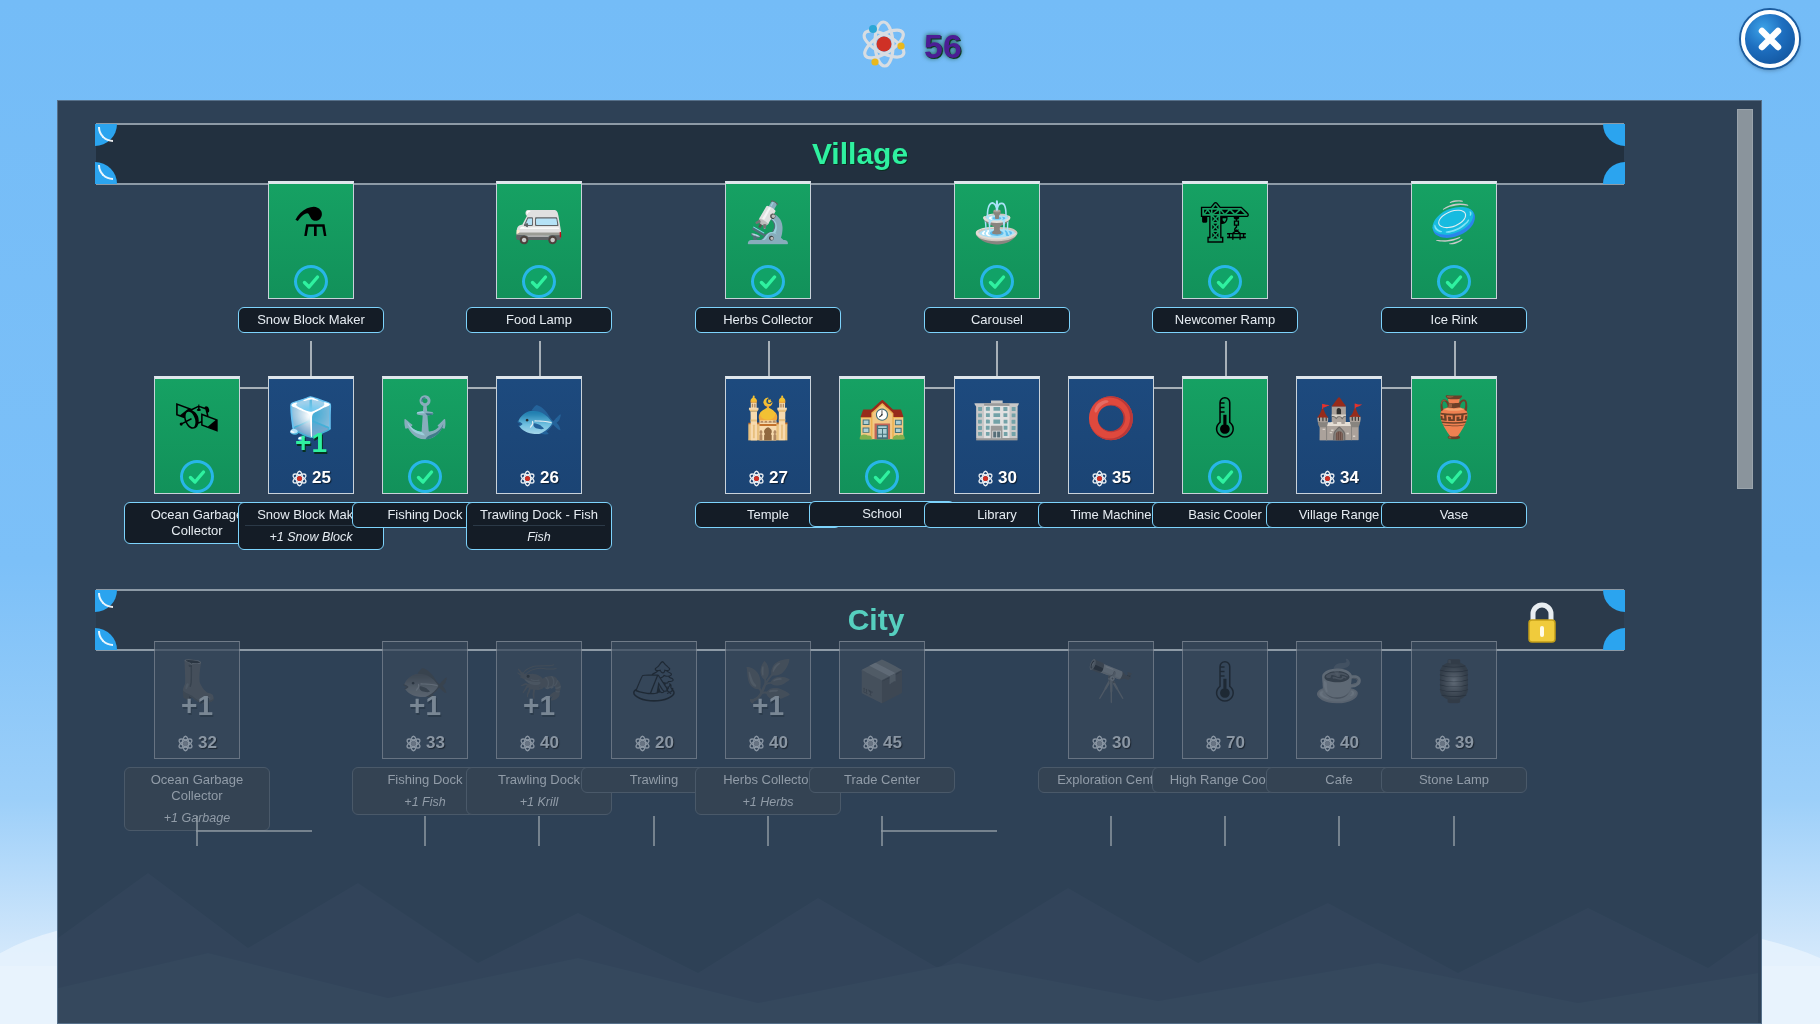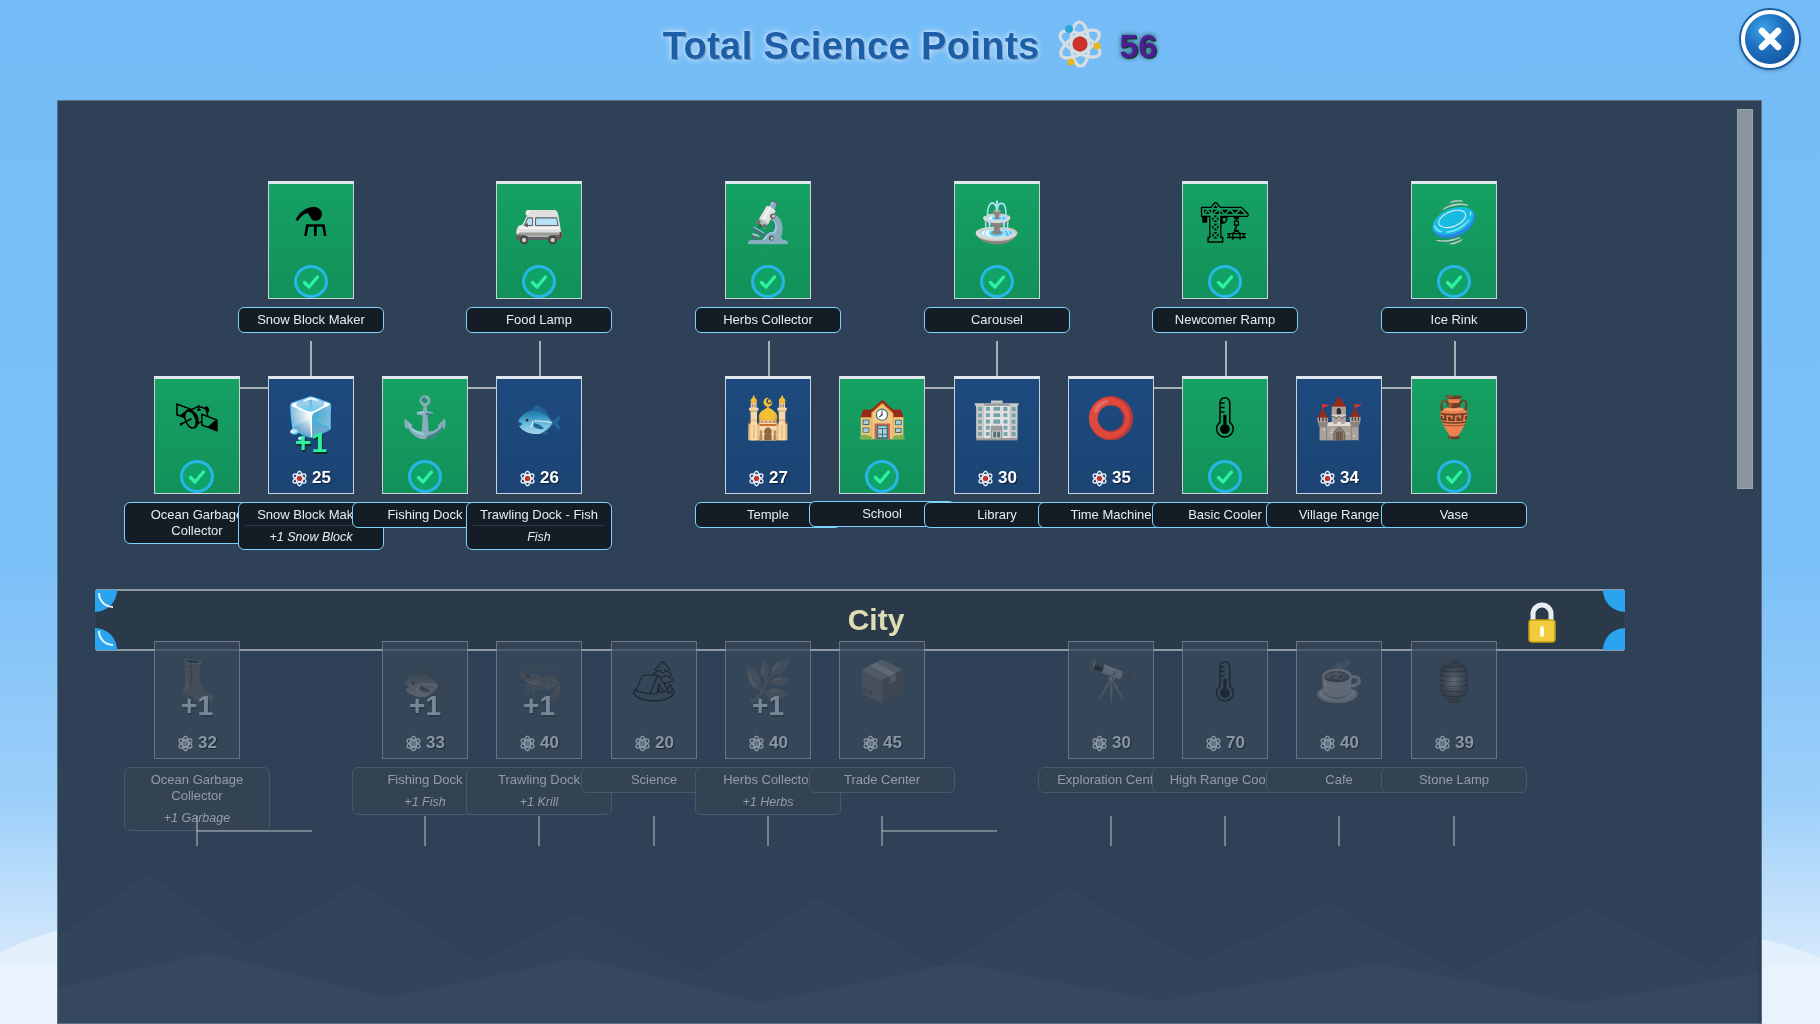--- a/index.html
+++ b/index.html
@@ -73,21 +73,21 @@
   .corner.tl{ left:-1px; top:-1px; border-radius:0 0 100% 0; }
   .corner.bl{ left:-1px; bottom:-1px; border-radius:0 100% 0 0; }
   .corner.tr{ right:-1px; top:-1px; border-radius:0 0 0 100%; }
   .corner.br{ right:-1px; bottom:-1px; border-radius:100% 0 0 0; }
   .corner .sl{ position:absolute; left:3px; top:3px; width:15px; height:15px;
     border-left:2px solid #ffffff; border-bottom:2px solid #ffffff; border-radius:0 0 0 100%; opacity:.9;}
   .section-title{
     font-size:30px; font-weight:bold; color:#2ff1a0;
     text-shadow: 1px 1px 0 #07301f;
   }
-  .section-bar.locked .section-title{ color:#fef9c3; text-shadow:none; opacity:.85;margin-left:32px;}
+  .section-bar.locked .section-title{ color:#5eead4; text-shadow:none; opacity:.85;margin-left:32px;}
   .lock-icon{ position:absolute; right:62px; top:11px; }
 
   
   .card{
     position:absolute; width:86px; height:118px;
     border:1px solid #c9d2da; border-top:3px solid #dfe6ec;
     display:flex; flex-direction:column; align-items:center; justify-content:flex-start;
     cursor:pointer;
   }
   .card.done{ background:linear-gradient(180deg,#16a163 0%,#12915a 100%); }
@@ -134,21 +134,20 @@
 
 <div class="cloudband"></div>
 <div class="cloud c1"></div>
 <div class="cloud c2"></div>
 <div class="cloud c3"></div>
 <div class="cloud c4"></div>
 <div class="cloud c5"></div>
 
 <div class="topbar">
   <div class="title-wrap">
-    <span class="title-text">Total Science Points</span>
     <span>
       <svg width="52" height="52" viewBox="0 0 52 52">
         <g stroke="#d8dde2" stroke-width="3.2" fill="none">
           <ellipse cx="26" cy="26" rx="22" ry="9" transform="rotate(28 26 26)"></ellipse>
           <ellipse cx="26" cy="26" rx="22" ry="9" transform="rotate(88 26 26)"></ellipse>
           <ellipse cx="26" cy="26" rx="22" ry="9" transform="rotate(148 26 26)"></ellipse>
         </g>
         <circle cx="26" cy="26" r="7.5" fill="#cf3126"></circle>
         <circle cx="15" cy="11" r="4" fill="#2ba7d6"></circle>
         <circle cx="43" cy="28" r="3.6" fill="#e9b81d"></circle>
@@ -167,20 +166,31 @@
 </div>
 
 <div class="panel">
   <div class="panel-inner">
 
     <svg class="bgmount" viewBox="0 0 1700 300" preserveAspectRatio="none">
       <path d="M0,300 L0,215 L90,150 L190,225 L300,160 L420,240 L520,190 L640,250 L760,175 L880,245 L1010,165 L1140,240 L1270,180 L1400,250 L1530,185 L1650,245 L1700,210 L1700,300 Z" fill="#3a4c62"></path>
       <path d="M0,300 L0,265 L150,230 L330,275 L520,235 L700,280 L900,240 L1100,278 L1320,240 L1520,280 L1700,250 L1700,300 Z" fill="#42556c"></path>
     </svg>
 
+    <div class="section-bar" style="top:22px;">
+      <span class="corner tl">
+          <span class="sl"></span>
+        </span>
+      <span class="corner bl">
+          <span class="sl"></span>
+        </span>
+      <span class="corner tr"></span>
+      <span class="corner br"></span>
+      <span class="section-title">Village</span>
+    </div>
 
     <div class="ln v" style="left:252px; top:240px; height:47px;"></div>
     <div class="ln h" style="left:140px; top:286px; width:114px;"></div>
     <div class="ln v" style="left:140px; top:286px; height:33px;"></div>
     <div class="ln v" style="left:252px; top:286px; height:33px;"></div>
 
     <div class="ln v" style="left:481px; top:240px; height:47px;"></div>
     <div class="ln h" style="left:368px; top:286px; width:115px;"></div>
     <div class="ln v" style="left:368px; top:286px; height:33px;"></div>
     <div class="ln v" style="left:481px; top:286px; height:33px;"></div>
@@ -514,21 +524,21 @@
               <g stroke="#aeb7c1" stroke-width="1.6" fill="none">
                 <ellipse cx="10" cy="10" rx="8.5" ry="3.6" transform="rotate(30 10 10)"></ellipse>
                 <ellipse cx="10" cy="10" rx="8.5" ry="3.6" transform="rotate(90 10 10)"></ellipse>
                 <ellipse cx="10" cy="10" rx="8.5" ry="3.6" transform="rotate(150 10 10)"></ellipse>
               </g>
               <circle cx="10" cy="10" r="3" fill="#7d8794"></circle>
             </svg>
             <span>20</span>
           </div>
         </div>
-        <div class="label locked" style="left:523px; top:666px; width:146px;"><span>Science</span></div>
+        <div class="label locked" style="left:523px; top:666px; width:146px;"><span>Trawling</span></div>
         <div class="card locked" style="left:667px; top:540px;">
           <div class="card-art">
             <span class="art-emoji">🌿</span>
             <span class="plus1">+1</span>
           </div>
           <div class="cost">
             <svg class="atom-sm" viewBox="0 0 20 20">
               <g stroke="#aeb7c1" stroke-width="1.6" fill="none">
                 <ellipse cx="10" cy="10" rx="8.5" ry="3.6" transform="rotate(30 10 10)"></ellipse>
                 <ellipse cx="10" cy="10" rx="8.5" ry="3.6" transform="rotate(90 10 10)"></ellipse>

